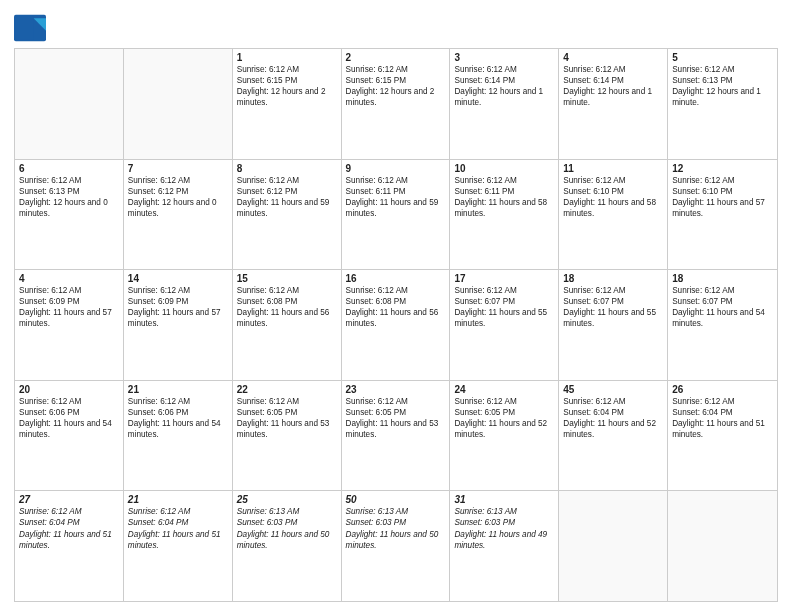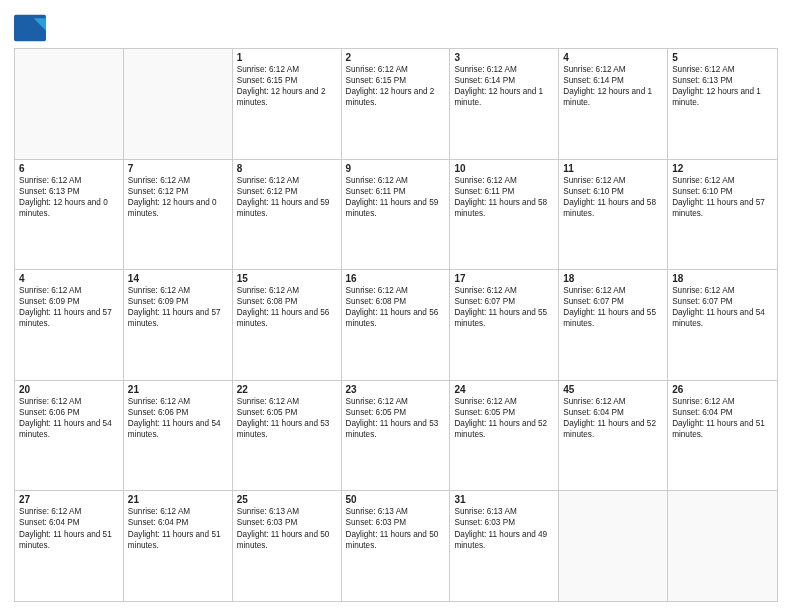--- a/index.html
+++ b/index.html
@@ -79,21 +79,21 @@
       flex: 1;
       display: flex;
       flex-direction: column;
     }
     .cal-row {
       display: grid;
       grid-template-columns: repeat(7, 1fr);
       flex: 1;
       border-bottom: 1px solid #ccc;
     }
-    .cal-row:last-child { border-bottom: none; }
+    .cal-row:last-child { border-bottom: none; font-style: italic; }
     .cal-cell {
       border-right: 1px solid #ccc;
       padding: 3px 4px;
       font-size: 8.5px;
       color: #222;
       vertical-align: top;
       min-height: 0;
       background: #fff;
     }
     .cal-cell:last-child { border-right: none; }

